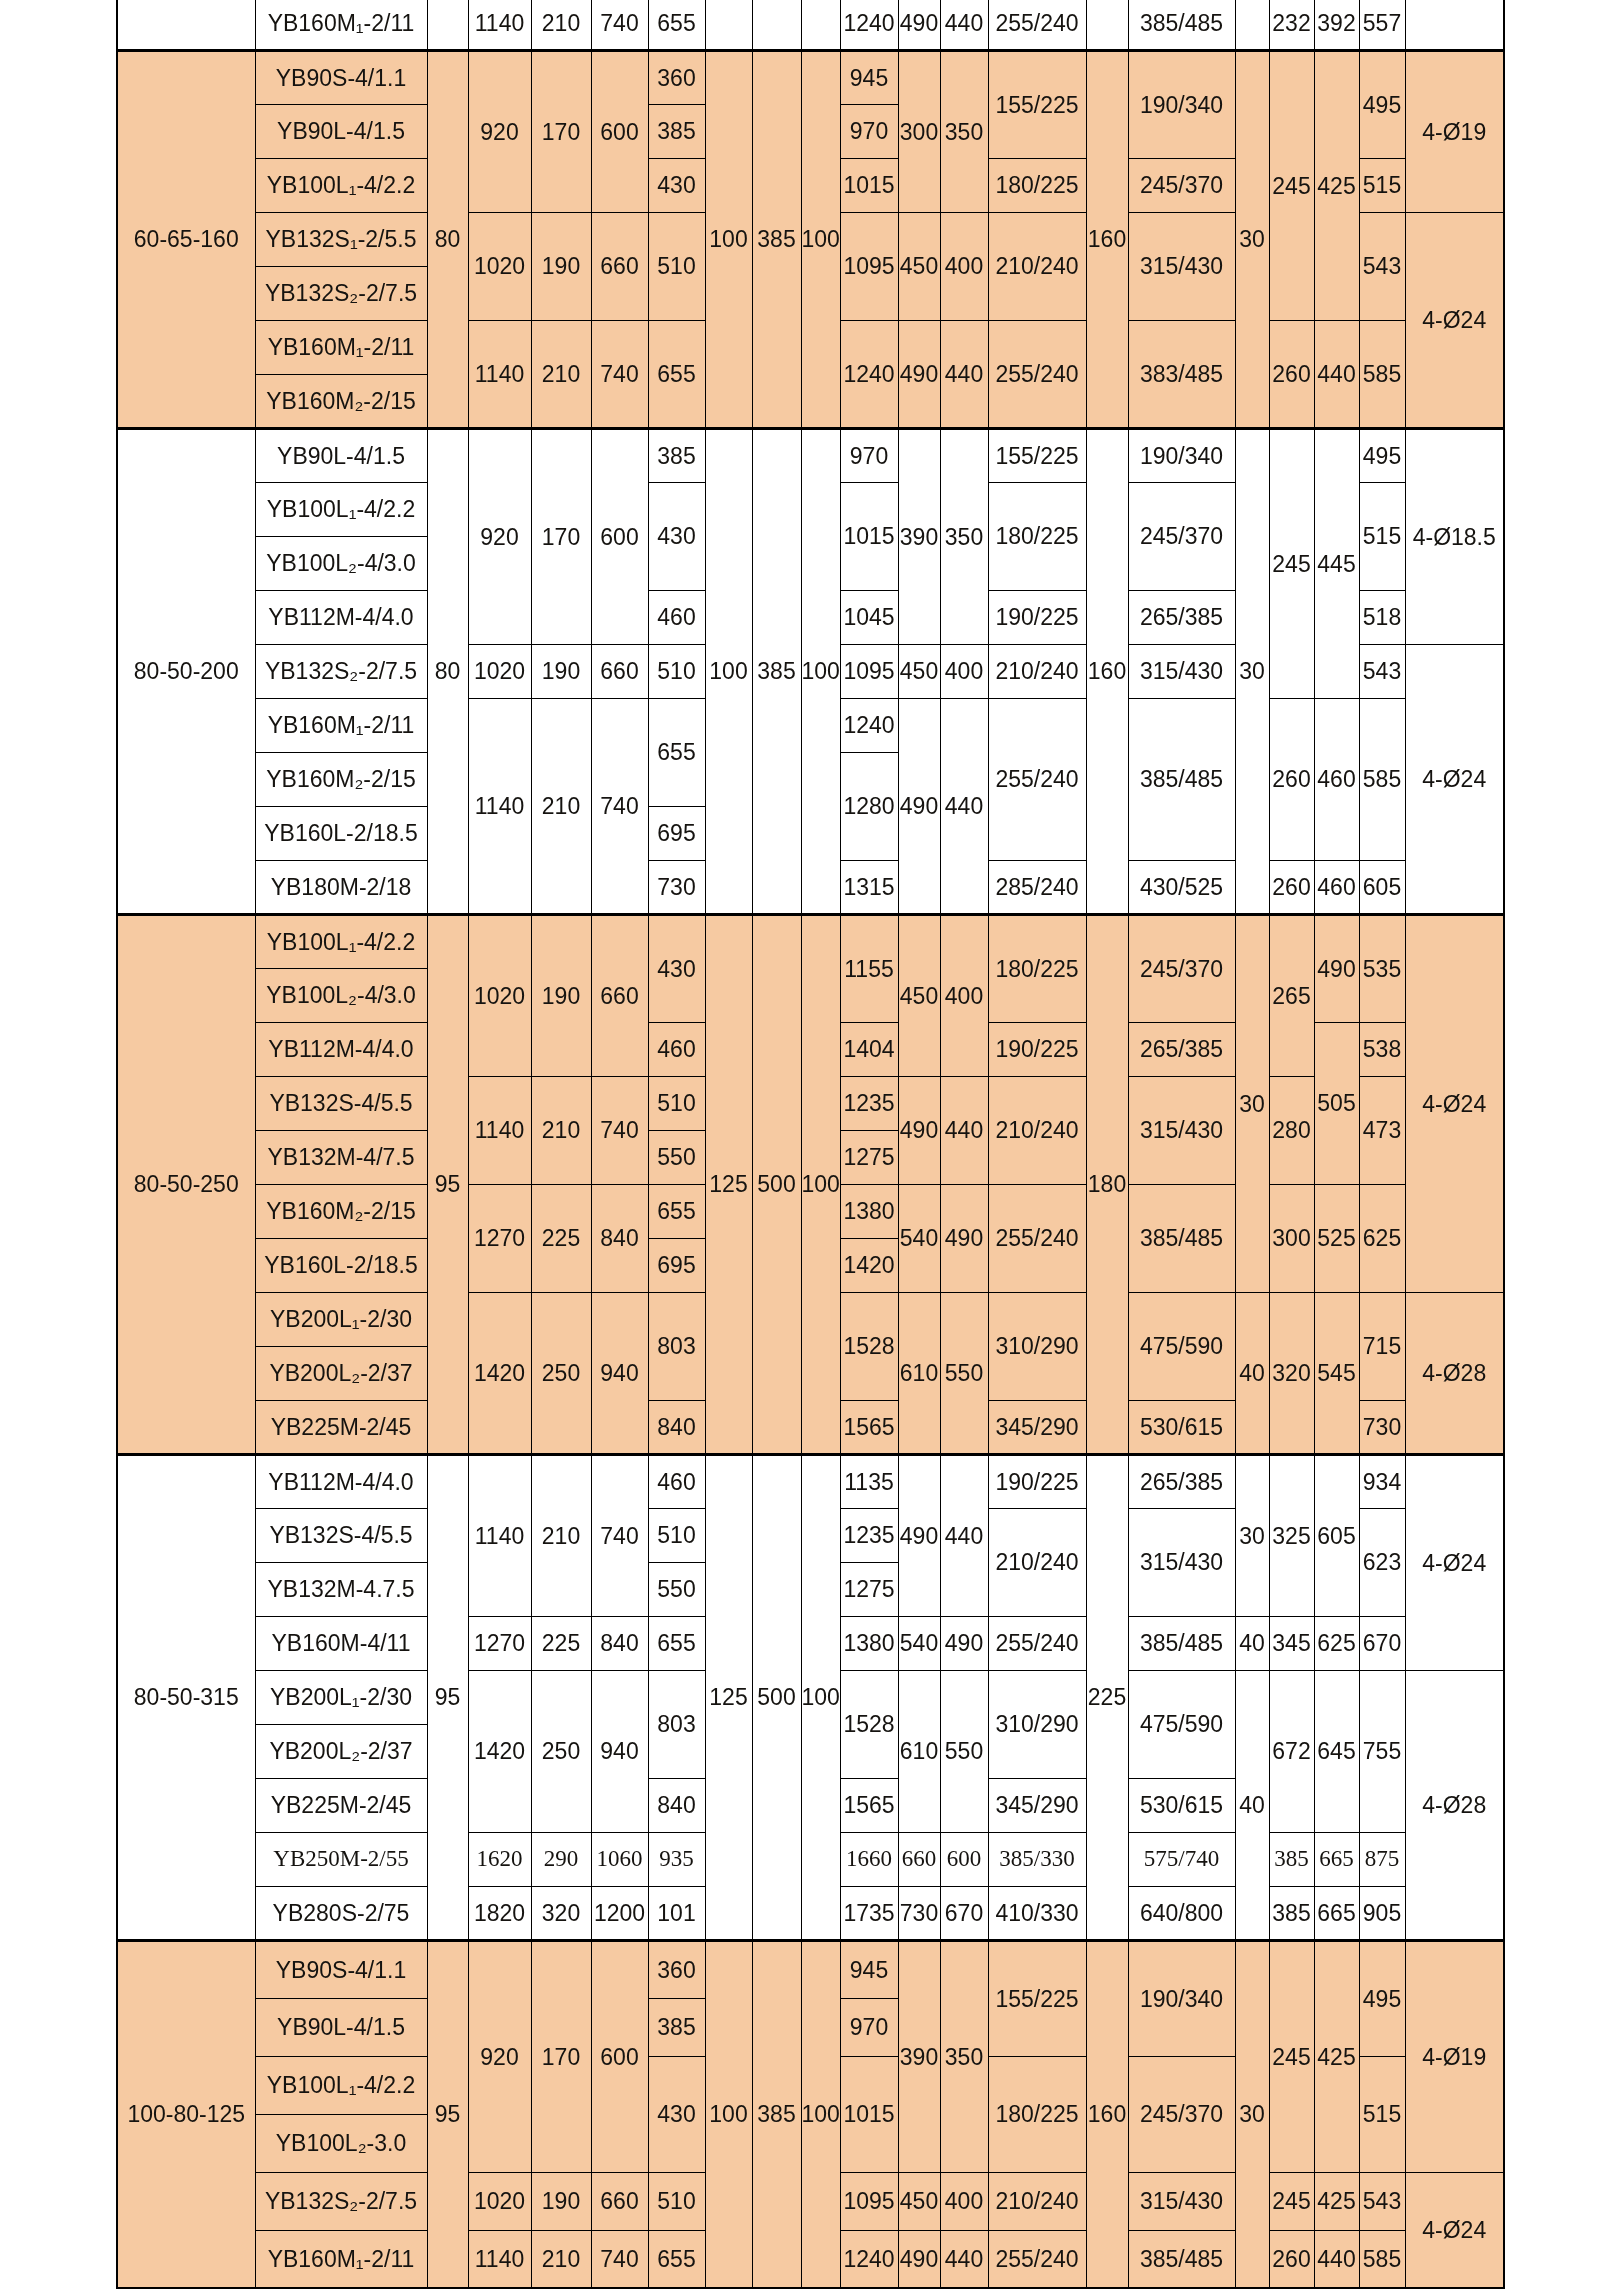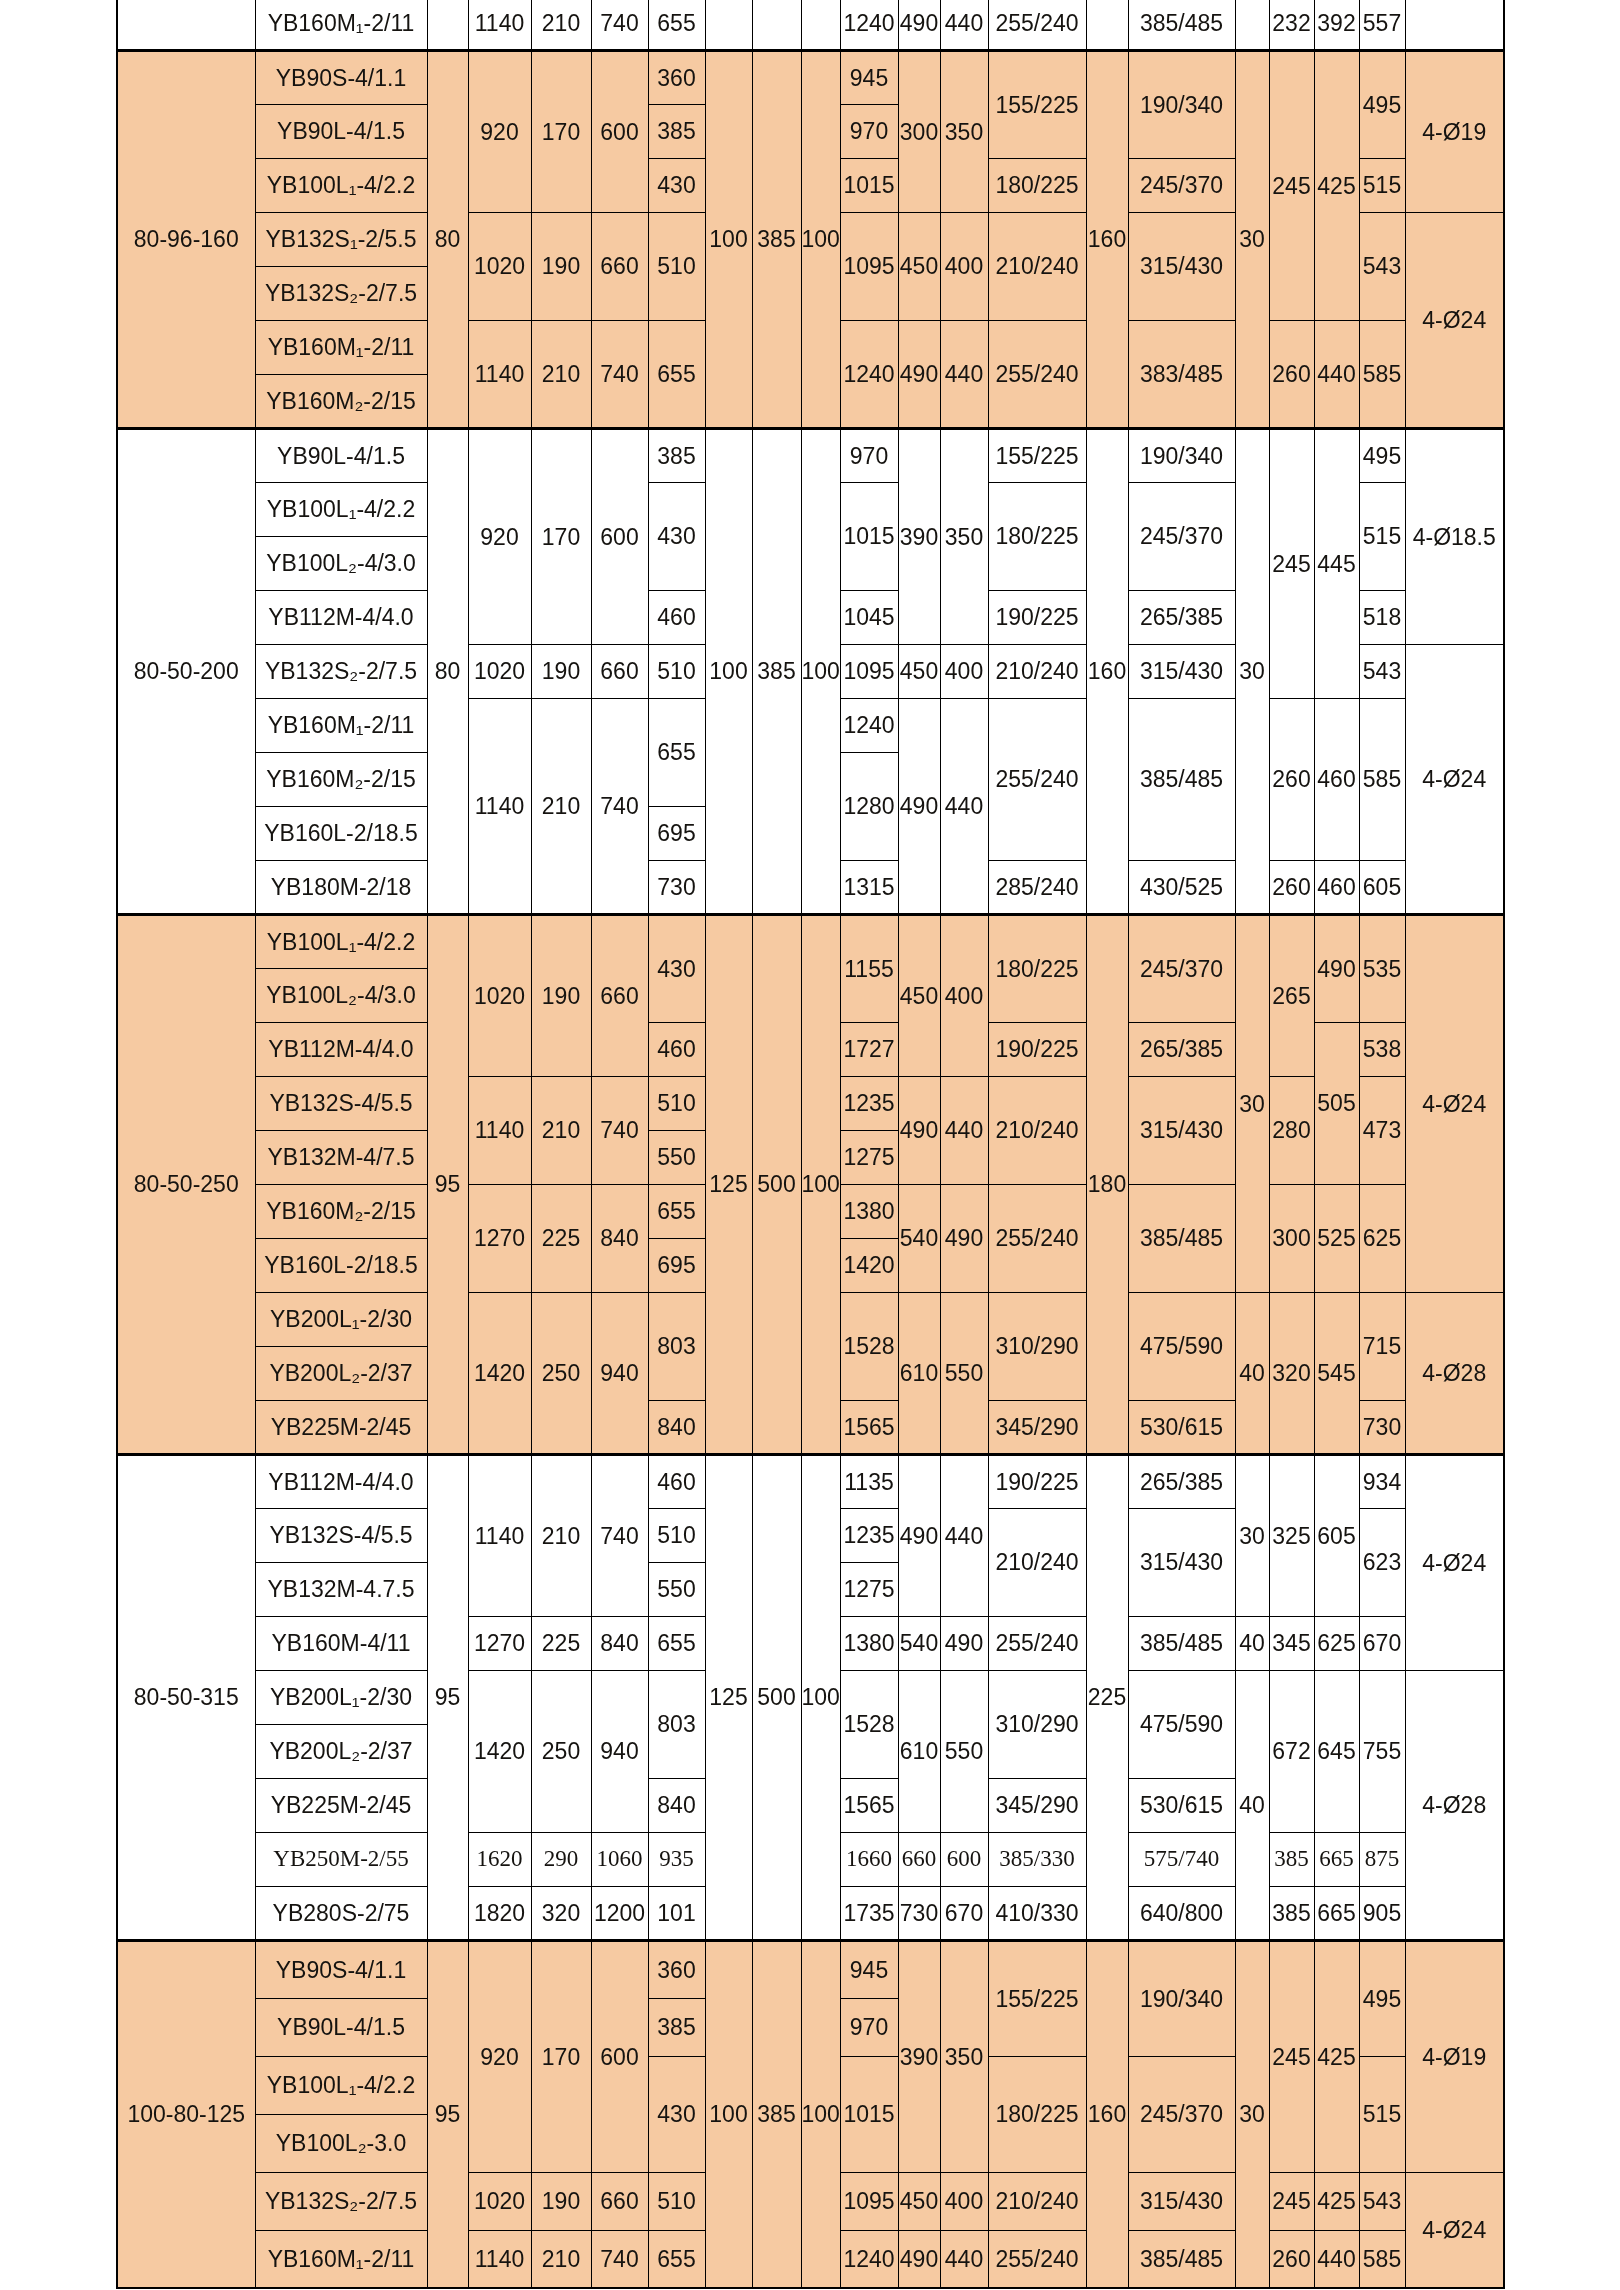--- a/index.html
+++ b/index.html
@@ -88,21 +88,21 @@
           <td>255/240</td>
           <td></td>
           <td>385/485</td>
           <td></td>
           <td>232</td>
           <td>392</td>
           <td>557</td>
           <td></td>
         </tr>
         <tr class="peach section-start" style="height: 54px;">
-          <td rowspan="7">80-96-160</td>
+          <td rowspan="7">60-65-160</td>
           <td>YB90S-4/1.1</td>
           <td rowspan="7">80</td>
           <td rowspan="3">920</td>
           <td rowspan="3">170</td>
           <td rowspan="3">600</td>
           <td>360</td>
           <td rowspan="7">100</td>
           <td rowspan="7">385</td>
           <td rowspan="7">100</td>
           <td>945</td>
@@ -276,21 +276,21 @@
           <td rowspan="2">490</td>
           <td rowspan="2">535</td>
           <td rowspan="7">4-Ø24</td>
         </tr>
         <tr class="peach" style="height: 54px;">
           <td>YB100L₂-4/3.0</td>
         </tr>
         <tr class="peach" style="height: 54px;">
           <td>YB112M-4/4.0</td>
           <td>460</td>
-          <td>1727</td>
+          <td>1404</td>
           <td>190/225</td>
           <td>265/385</td>
           <td rowspan="3">505</td>
           <td>538</td>
         </tr>
         <tr class="peach" style="height: 54px;">
           <td>YB132S-4/5.5</td>
           <td rowspan="2">1140</td>
           <td rowspan="2">210</td>
           <td rowspan="2">740</td>

